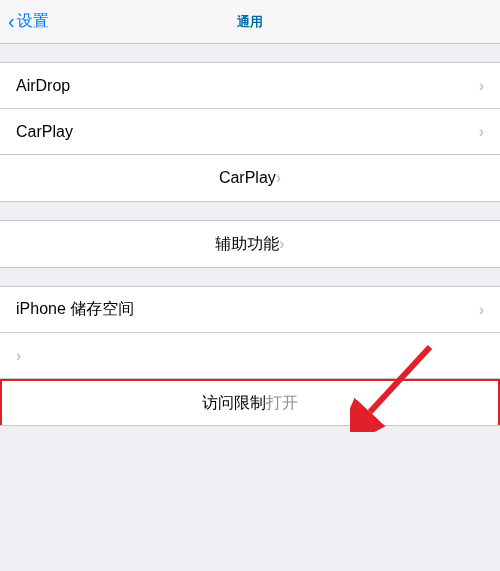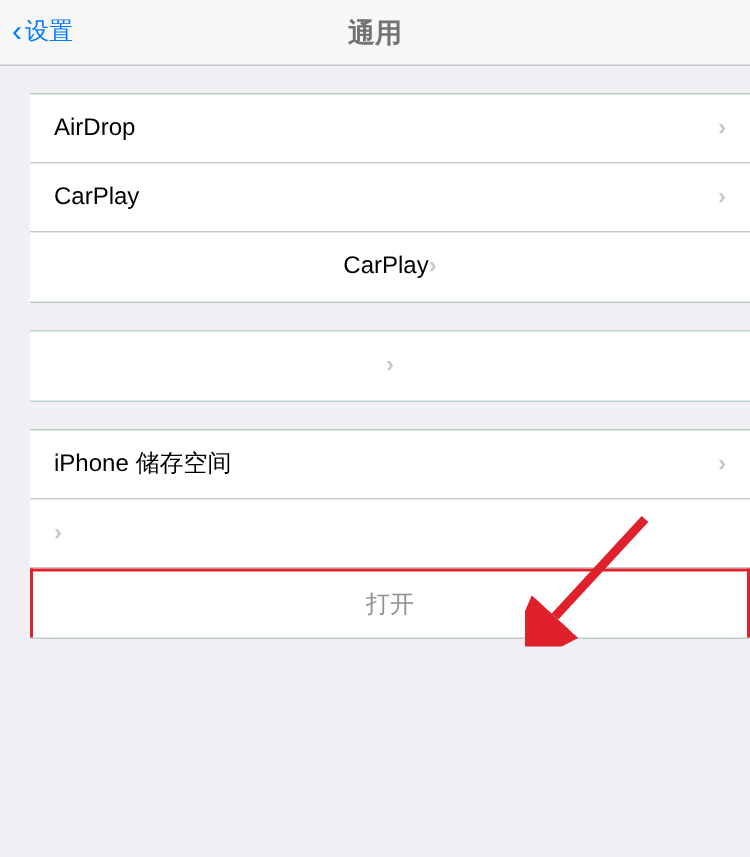--- a/index.html
+++ b/index.html
@@ -37,32 +37,31 @@
       cursor: pointer;
     }
 
     .nav-back-chevron {
       font-size: 20px;
       margin-right: 2px;
       color: #007aff;
     }
 
     .nav-title {
-      font-size: 18px;
+      font-size: 13px;
       font-weight: 600;
-      color: #737373;
+      color: #0369a1;
     }
 
     
     .settings-group {
       margin-top: 18px;
-      background: #86efac;
+      background: #a16207;
       border-top: 1px solid #c8c7cc;
       border-bottom: 1px solid #c8c7cc;
-      margin-left: 20px;
     }
 
     .settings-row {
       display: flex;
       align-items: center;
       justify-content: space-between;
       padding: 0 16px;
       height: 46px;
       border-bottom: 1px solid #c8c7cc;
       background: #fff;
@@ -144,40 +143,42 @@
   <div class="settings-row">
     <span class="row-label">CarPlay</span>
     <div class="row-right">
       <span class="chevron-right">›</span>
     </div>
   </div>
 </div>
 
 <div class="settings-group">
   <div class="settings-row">
+    <span class="row-label">辅助功能</span>
     <div class="row-right">
       <span class="chevron-right">›</span>
     </div>
   </div>
 </div>
 
 <div class="last-group-wrapper">
   <div class="settings-group">
     <div class="settings-row">
       <span class="row-label">iPhone 储存空间</span>
       <div class="row-right">
         <span class="chevron-right">›</span>
       </div>
     </div>
     <div class="settings-row">
       <div class="row-right">
         <span class="chevron-right">›</span>
       </div>
     </div>
     <div class="settings-row highlighted-row">
+      <span class="row-label">访问限制</span>
       <div class="row-right">
         <span class="row-value">打开</span>
       </div>
     </div>
   </div>
 
   <div class="arrow-overlay">
     <svg width="90" height="90" viewBox="0 0 90 90">
 
       <defs>

